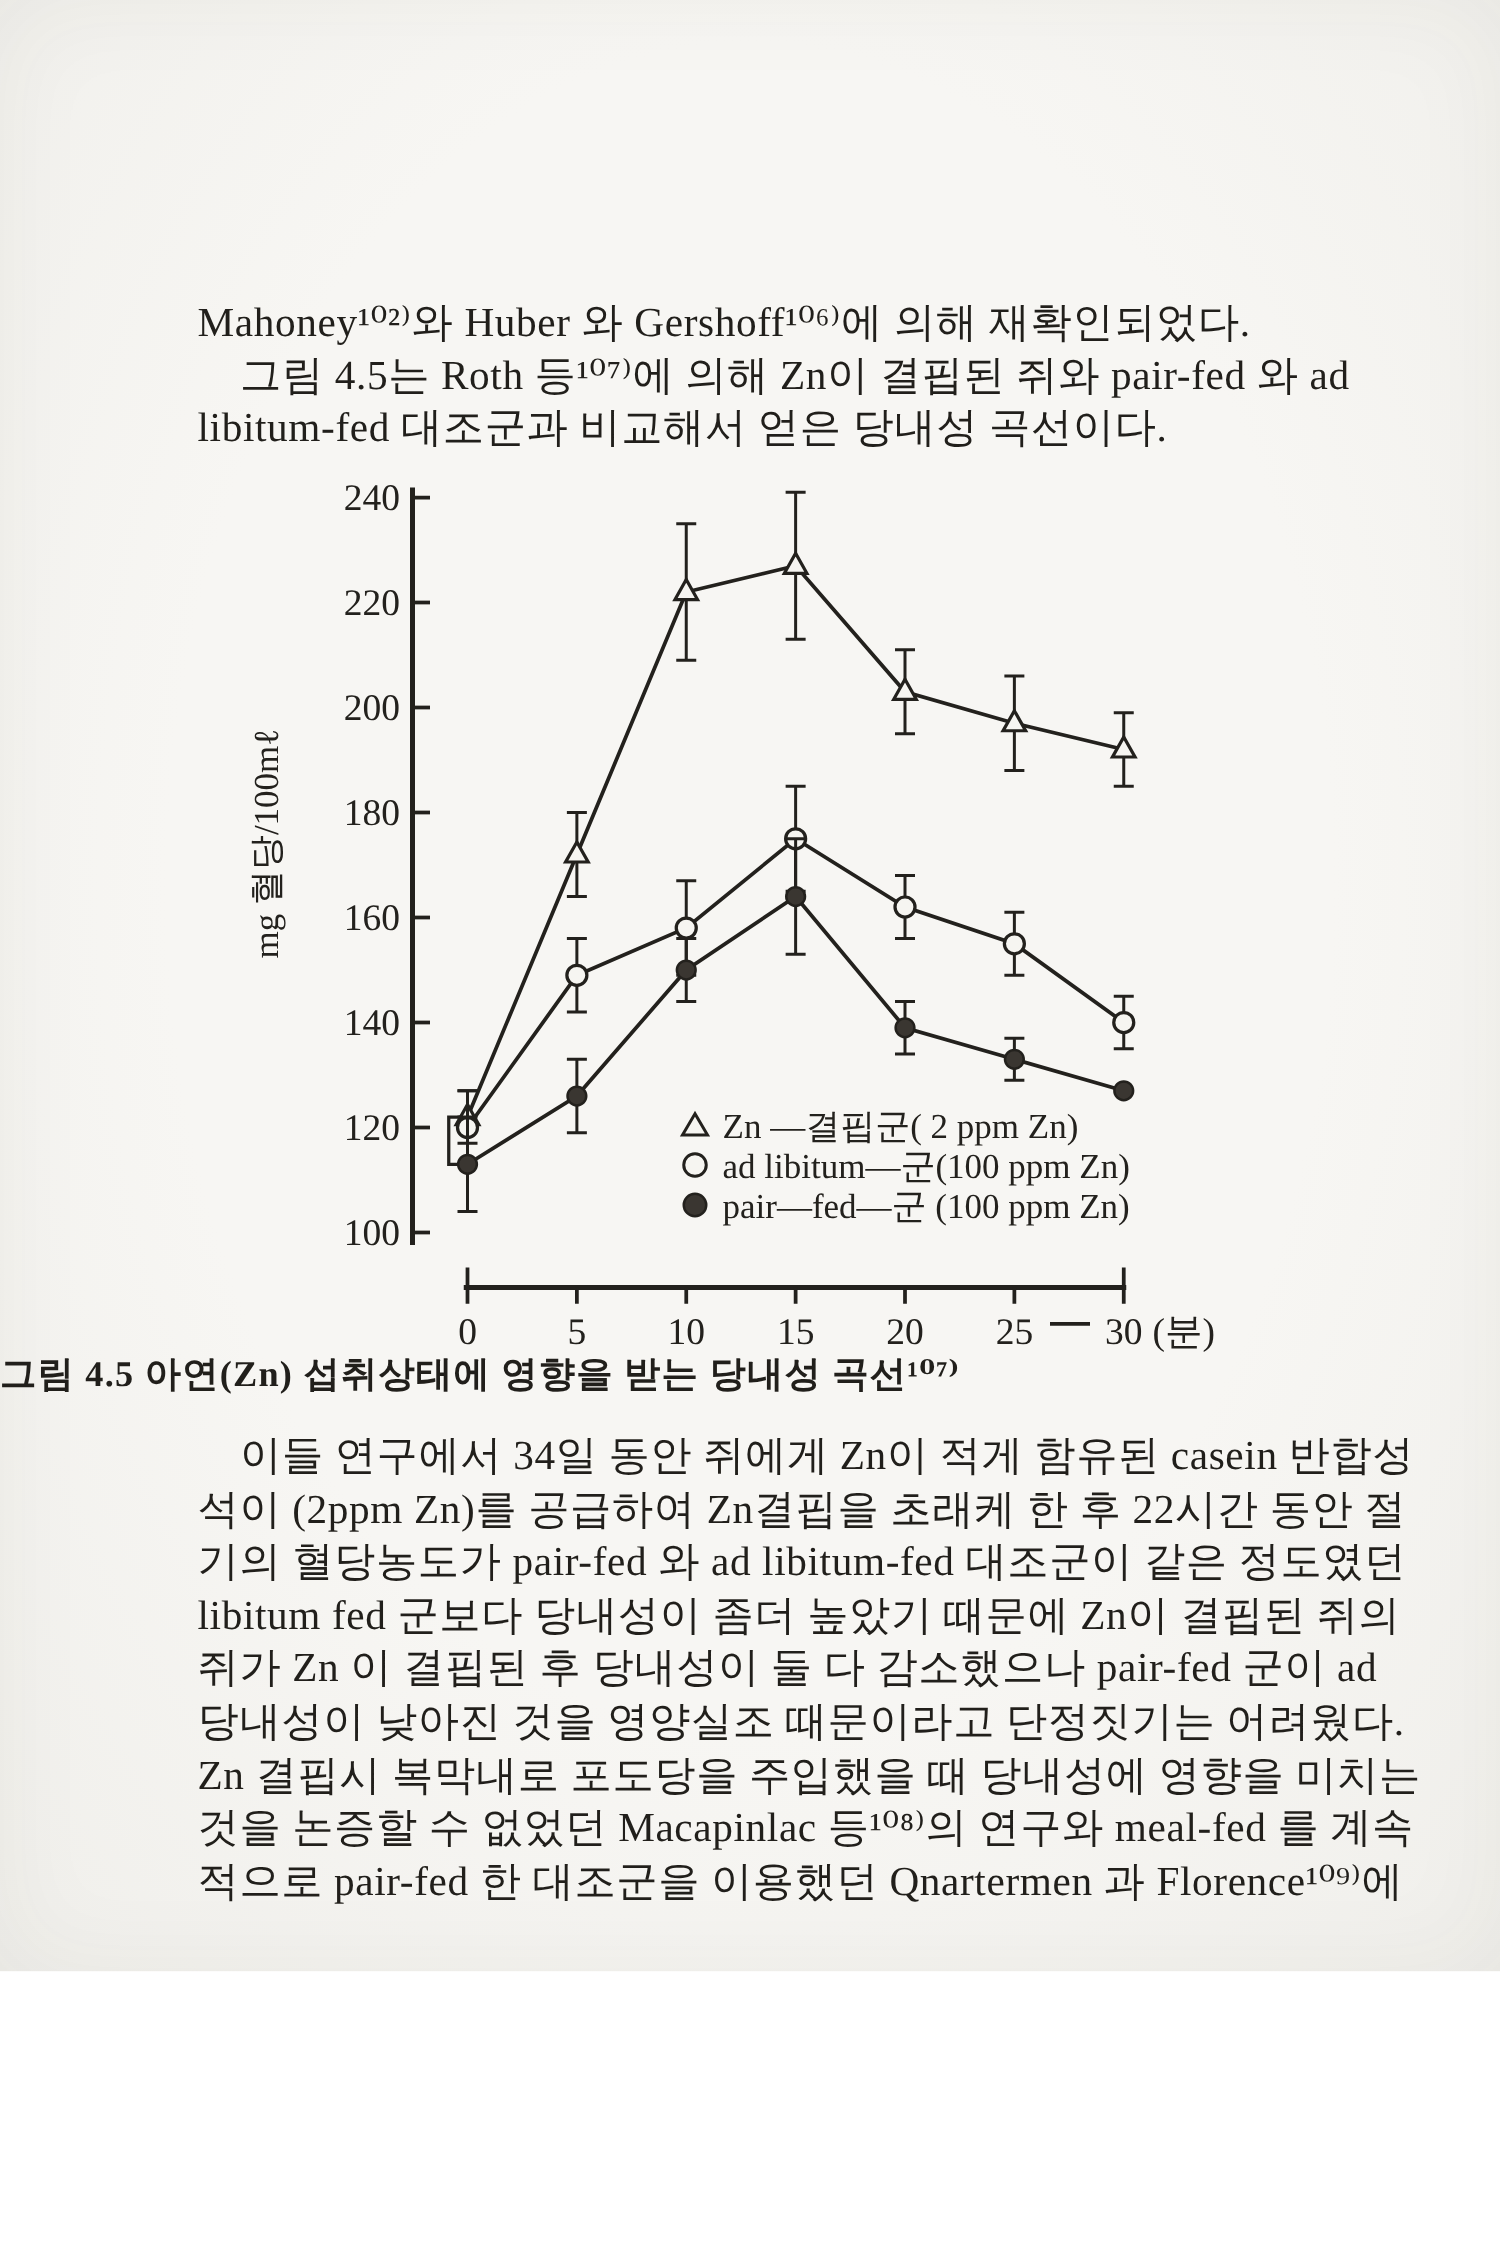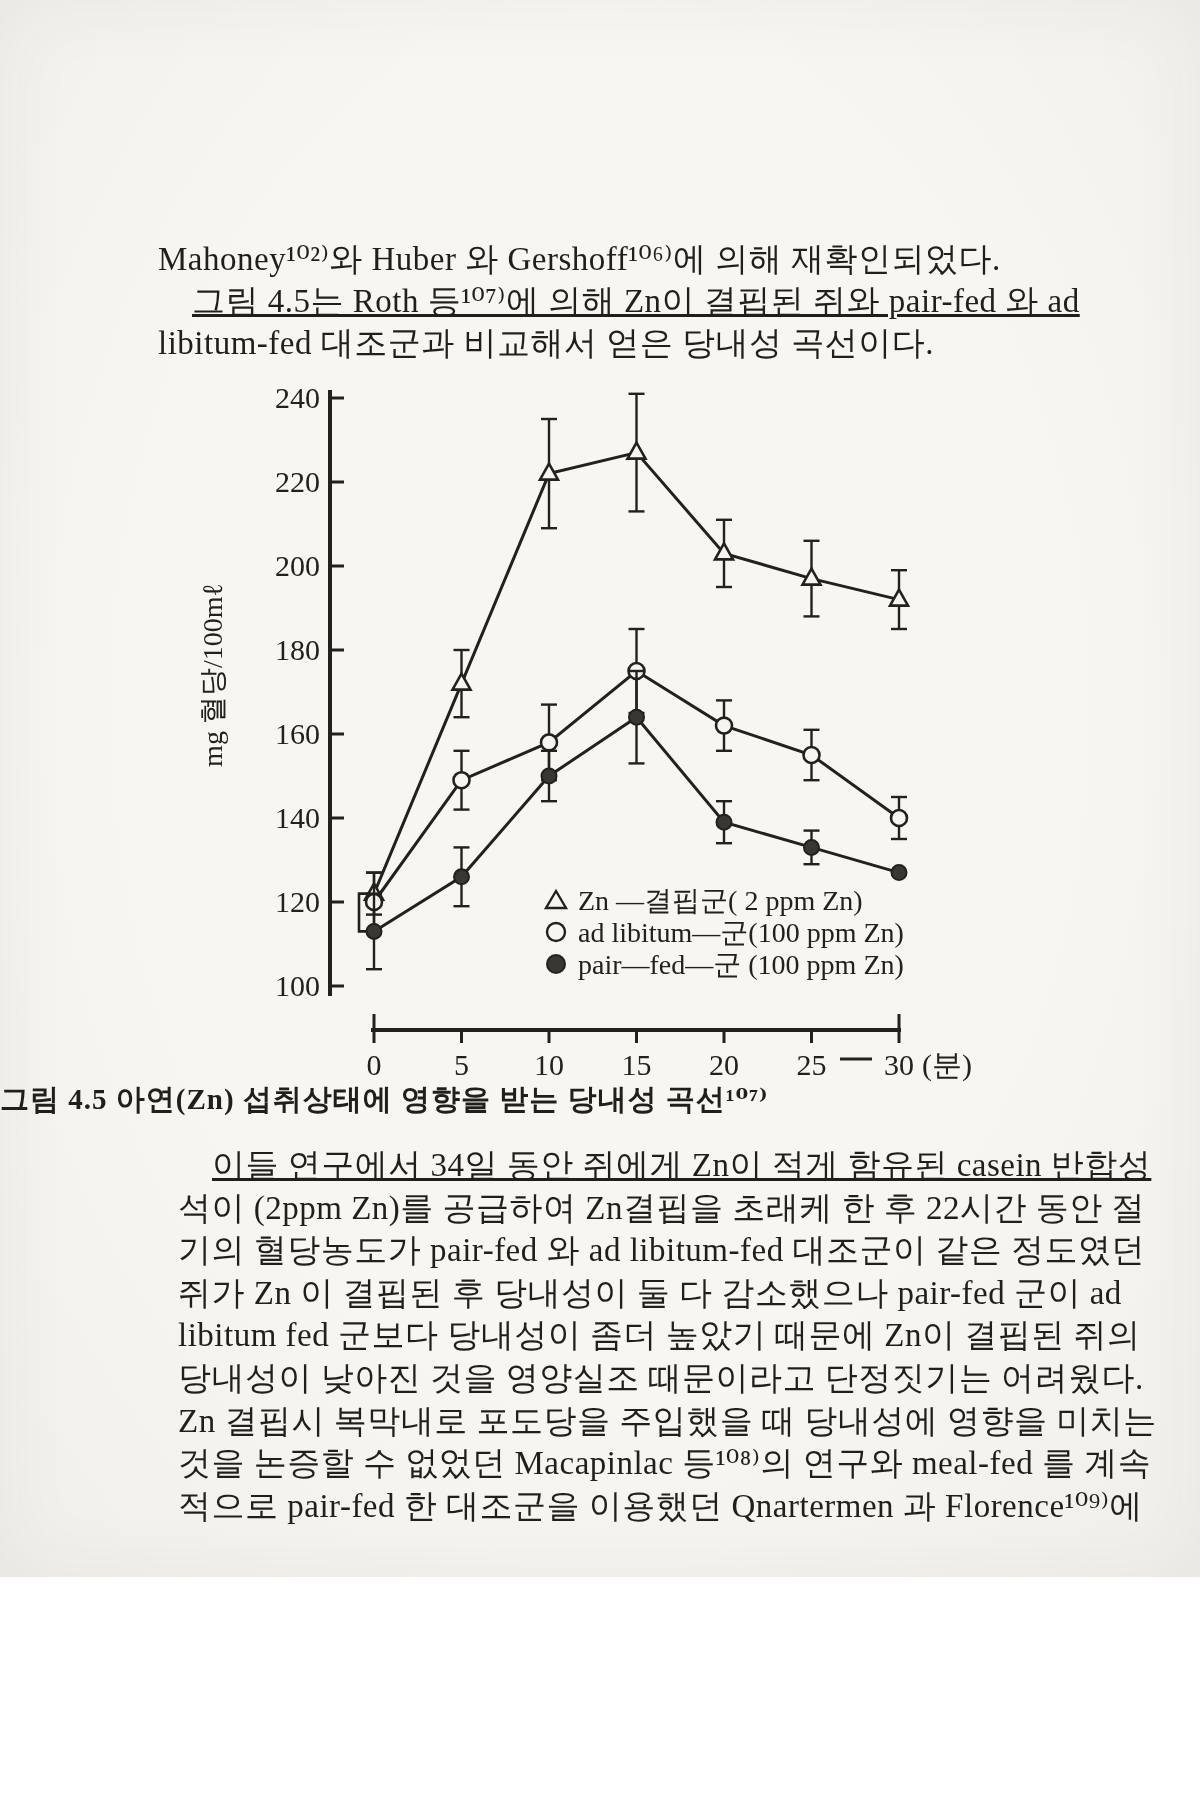--- a/index.html
+++ b/index.html
@@ -14,22 +14,22 @@
   }
   .para{position:absolute;left:158px;width:935px;}
   .para .line{
     white-space:nowrap;
     font-size:33px;
     letter-spacing:0.5px;
   }
   .intro{top:238px;}
   .intro .line{line-height:42px;}
   .body-text{top:1144px;}
-  .body-text .line{line-height:42.6px;margin-left:20px;}
-  .indent{padding-left:34px;text-decoration:underline;}
+  .body-text .line{line-height:42.6px;}
+  .indent{padding-left:34px;}
   .chart-svg{position:absolute;left:0;top:330px;}
   svg text{fill:#23211d;font-family:"Liberation Serif","DejaVu Serif",serif;}
   .chart-caption{
     position:absolute;top:1080px;left:0;width:1200px;
     font-size:29px;font-weight:700;
     letter-spacing:1px;
   }
   .footer{
     position:absolute;top:1588px;left:742px;
     display:flex;gap:42px;align-items:baseline;
@@ -195,22 +195,22 @@
         <text x="578" y="974" font-size="28">pair—fed—군 (100  ppm  Zn)</text>
       </g>
   </svg>
 
   <div class="chart-caption">그림 4.5  아연(Zn) 섭취상태에 영향을 받는 당내성 곡선¹⁰⁷⁾</div>
 
   <div class="para body-text">
     <div class="line indent">이들 연구에서 34일 동안 쥐에게 Zn이 적게 함유된 casein 반합성</div>
     <div class="line">석이 (2ppm Zn)를 공급하여 Zn결핍을 초래케 한 후 22시간 동안 절</div>
     <div class="line">기의 혈당농도가 pair-fed 와 ad libitum-fed 대조군이 같은 정도였던</div>
+    <div class="line">libitum fed 군보다 당내성이 좀더 높았기 때문에 Zn이 결핍된 쥐의</div>
     <div class="line">쥐가 Zn 이 결핍된 후 당내성이 둘 다 감소했으나 pair-fed 군이 ad</div>
-    <div class="line">libitum fed 군보다 당내성이 좀더 높았기 때문에 Zn이 결핍된 쥐의</div>
     <div class="line">당내성이 낮아진 것을 영양실조 때문이라고 단정짓기는 어려웠다.</div>
     <div class="line">Zn 결핍시 복막내로 포도당을 주입했을 때 당내성에 영향을 미치는</div>
     <div class="line">것을 논증할 수 없었던 Macapinlac 등¹⁰⁸⁾의 연구와 meal-fed 를 계속</div>
     <div class="line">적으로 pair-fed 한 대조군을 이용했던 Qnartermen 과 Florence¹⁰⁹⁾에</div>
   </div>
 
   <div class="footer">
     <span>4 아연(Zine, Zn)</span>
     <span>161</span>
   </div>

